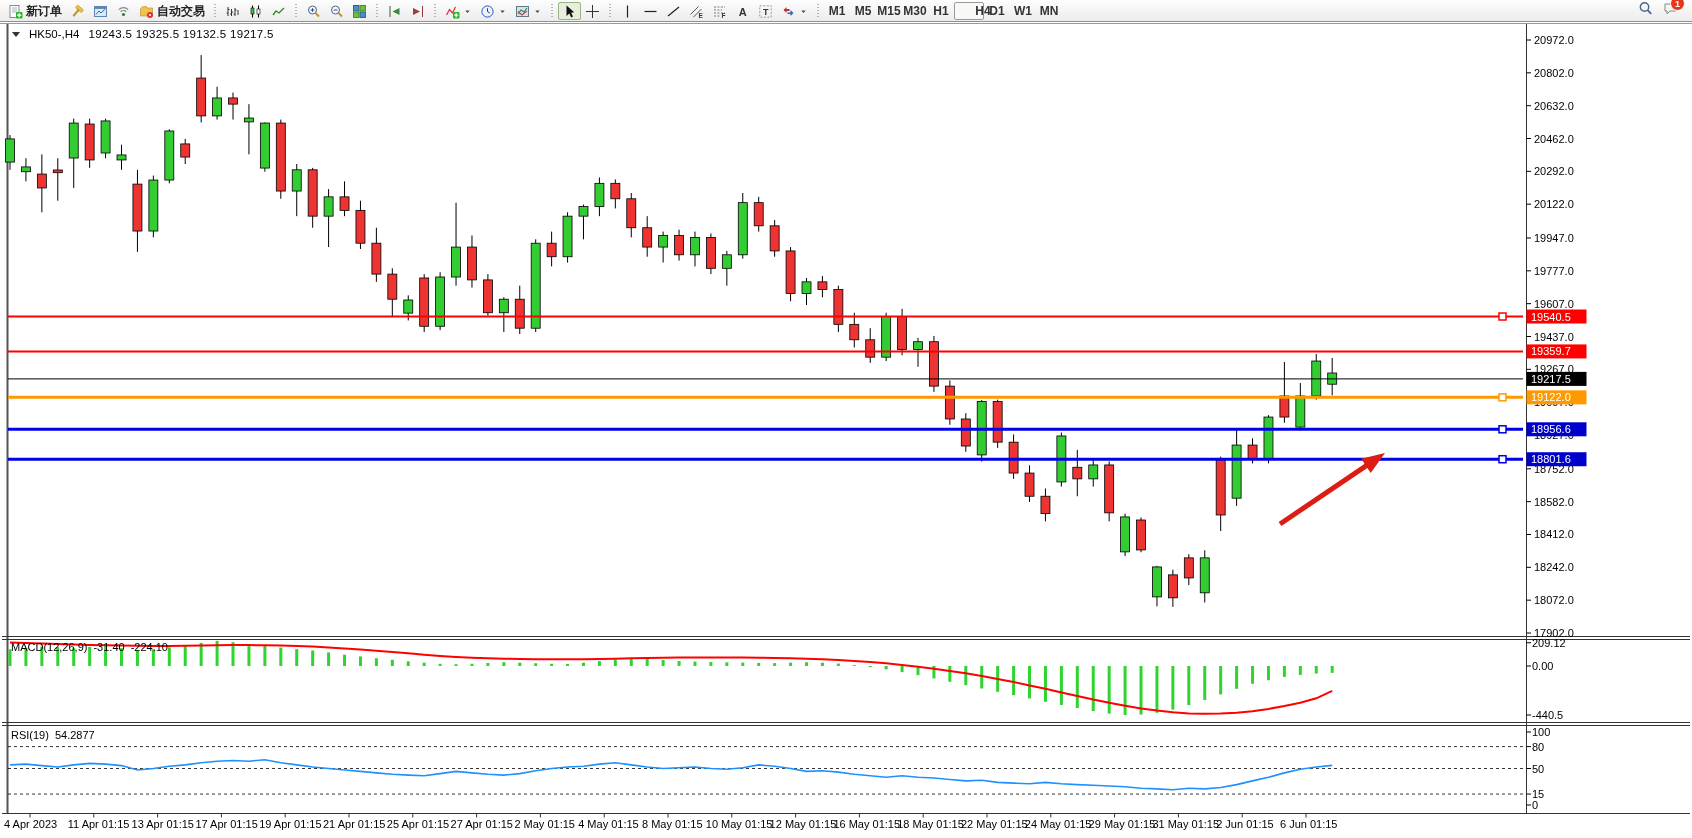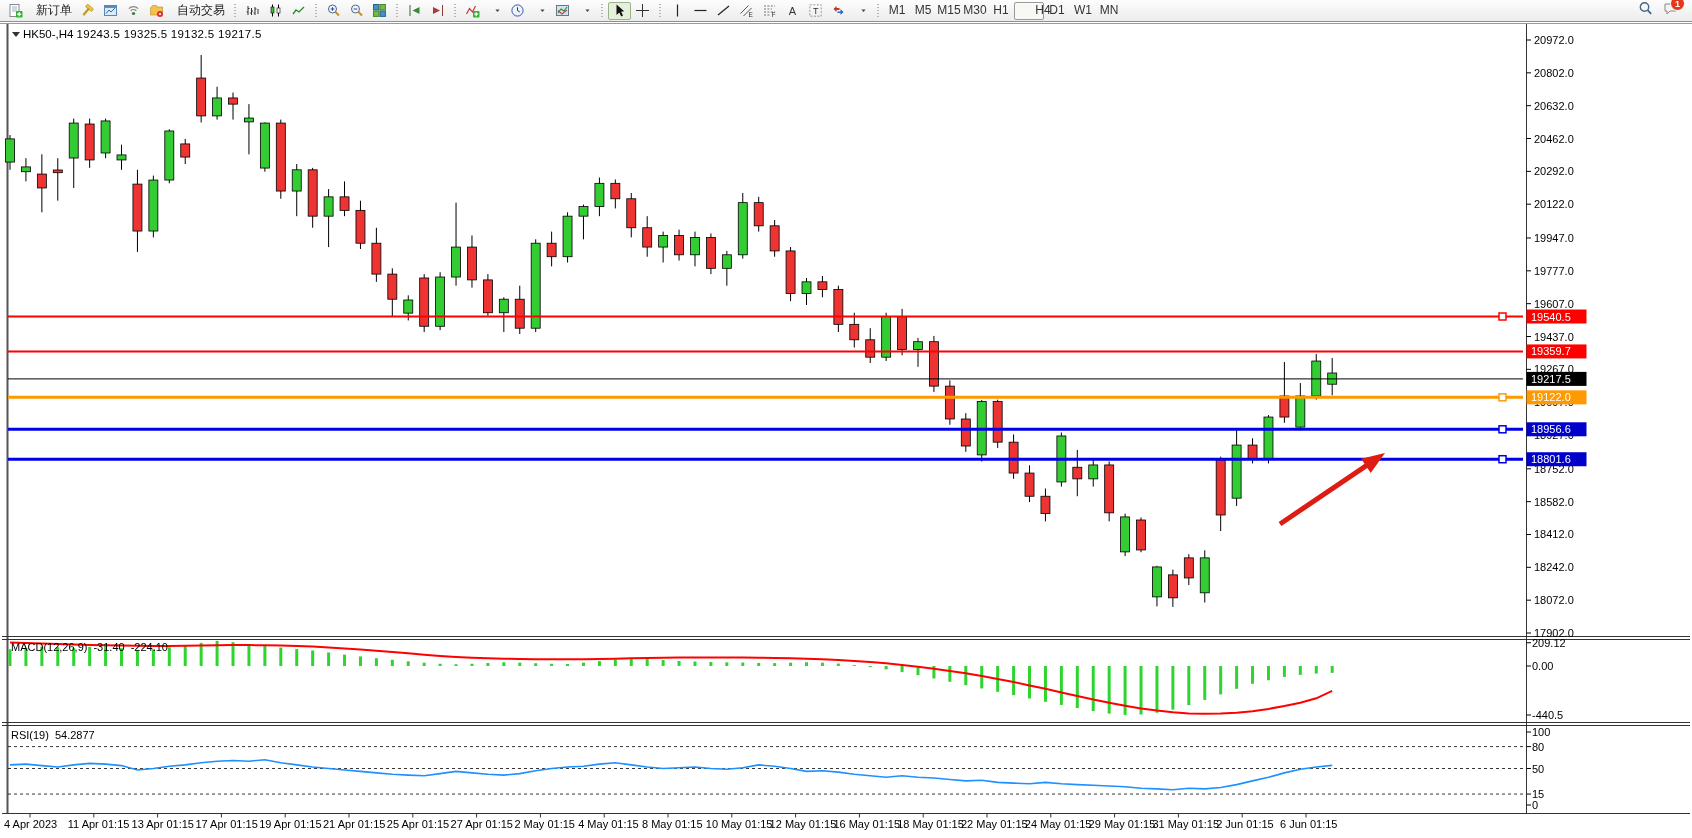--- a/index.html
+++ b/index.html
@@ -5,36 +5,36 @@
   html,body{margin:0;padding:0;background:#fff;}
   body{width:1692px;height:838px;position:relative;overflow:hidden;
        font-family:"Liberation Sans",sans-serif;-webkit-font-smoothing:antialiased;}
   
   .toolbar{position:absolute;top:0;left:0;width:1692px;height:22px;z-index:5;
     background:linear-gradient(#fdfdfd,#ececec);border-bottom:1px solid #8f8f8f;
     display:flex;align-items:center;padding:0 4px;box-sizing:border-box;}
   .grp{display:flex;align-items:center;height:100%;}
   .sep{width:2px;height:14px;margin:0 5px;
     background:repeating-linear-gradient(to bottom,#b5b5b5 0 1px,transparent 1px 3px);}
-  .tbtn{display:flex;align-items:flex-end;gap:13px;padding:1px 3px;height:18px;
+  .tbtn{display:flex;align-items:flex-start;gap:3px;padding:1px 3px;height:18px;
     border:1px solid transparent;border-radius:2px;box-sizing:border-box;
-    font-size:12px;color:#222;cursor:default;white-space:nowrap;}
+    font-size:12px;color:#222;cursor:default;white-space:nowrap;font-weight:bold;}
   .tbtn.active{background:#e6efdc;border-color:#9ab48a;}
   .tbtn .lbl{line-height:15px;}
   .tf{font-size:12px;color:#333;padding:1px 0;width:26px;justify-content:center;}
   .tf.active{background:#f8f8f4;border:1px solid #9a9a9a;padding-left:28px;}
   .right{margin-left:auto;display:flex;align-items:center;gap:10px;padding-right:10px;}
   .badgewrap{position:relative;}
   .nbadge{position:absolute;top:-5px;right:-7px;background:#e2391b;color:#fff;
     border-radius:50%;width:13px;height:13px;font-size:9px;font-weight:bold;
     display:flex;align-items:center;justify-content:center;border:1px solid #fff;}
   
   #chart-svg{position:absolute;top:0;left:0;z-index:1;}
   .title{position:absolute;left:12px;top:28px;z-index:3;font-size:11.5px;color:#000;
-    display:flex;gap:3px;align-items:center;}
+    display:flex;gap:9px;align-items:center;}
   .tri{width:0;height:0;border-left:4px solid transparent;border-right:4px solid transparent;
     border-top:5px solid #333;display:inline-block;}
   .ohlc{letter-spacing:.3px;text-align:right;}
   .ind-label{position:absolute;z-index:3;font-size:11px;color:#000;display:flex;gap:6px;}
   #macd-label{left:11px;top:641px;text-align:center;}
   #rsi-label{left:11px;top:729px;}
 </style>
 </head>
 <body>
 

